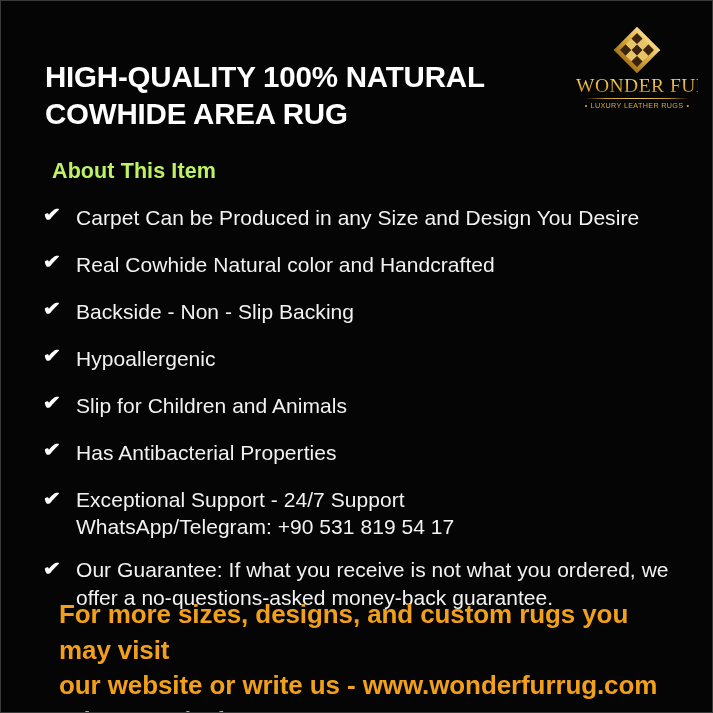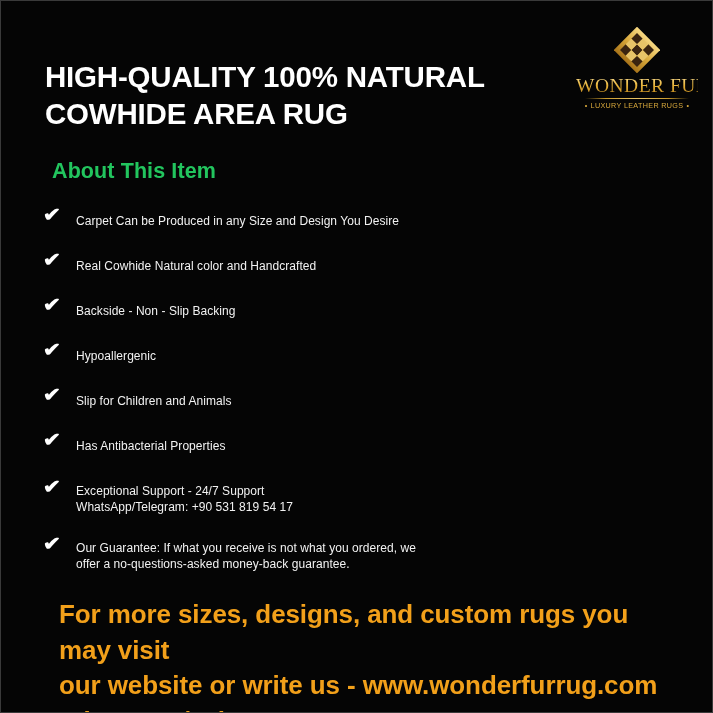--- a/index.html
+++ b/index.html
@@ -77,21 +77,21 @@
     color: #ffffff;
   }
 
   
   .section-heading {
     position: absolute;
     top: 158px;
     left: 51px;
     font-size: 21.5px;
     font-weight: bold;
-    color: #22c55e;
+    color: #bef264;
     letter-spacing: 0.1px;
   }
 
   
   .bullets {
     position: absolute;
     top: 203px;
     left: 44px;
     width: 640px;
   }
@@ -104,26 +104,25 @@
     flex: 0 0 auto;
     width: 31px;
     font-size: 19px;
     line-height: 1;
     color: #ffffff;
     font-weight: bold;
     padding-top: 1px;
     transform: scaleX(1.15);
   }
   .bullet-text {
-    font-size: 12px;
+    font-size: 21px;
     line-height: 1.33;
     color: #f2f2f2;
     letter-spacing: 0.05px;
     white-space: pre-line;
-    margin-top: 10px;
   }
   .bullet.two-line { margin-bottom: 15px; }
   .bullet.two-line .bullet-check { padding-top: 3px; }
 
   
   .footer {
     position: absolute;
     top: 596px;
     left: 58px;
     width: 620px;

